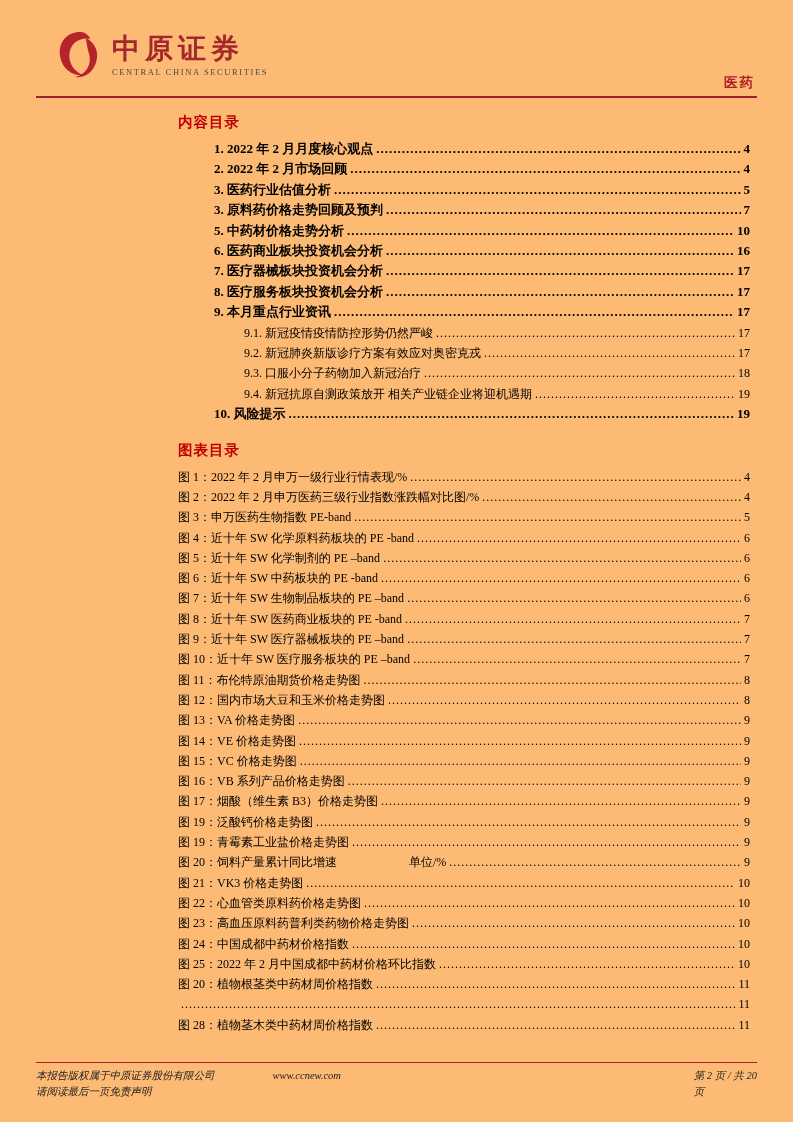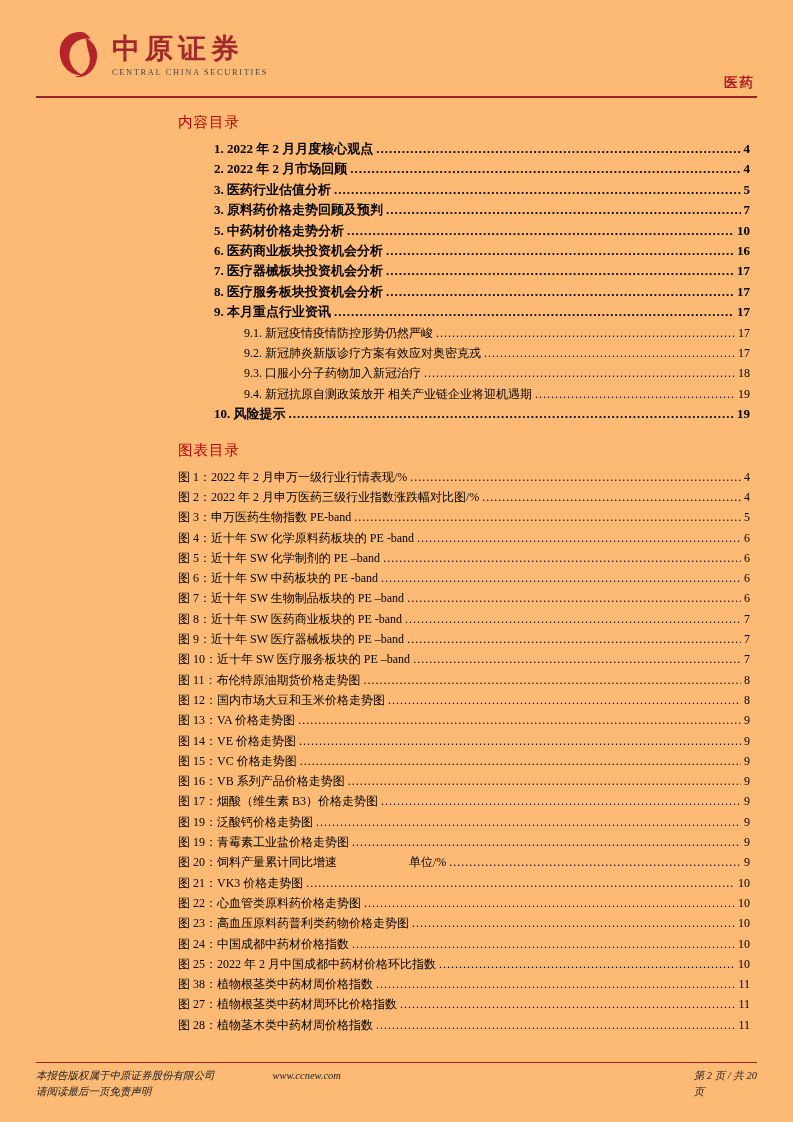--- a/index.html
+++ b/index.html
@@ -15,21 +15,21 @@
   .report-header { position:absolute; top:28px; left:36px; right:36px; height:66px; }
   .brand { position:absolute; left:20px; top:2px; display:flex; align-items:center; gap:10px; }
   .logo { width:46px; height:50px; flex:0 0 auto; }
   .brand-cn { font-size:28px; font-weight:bold; color:#a3282c; letter-spacing:5px; line-height:30px; }
   .brand-en { font-size:8.5px; color:#4a4a4a; letter-spacing:1.6px; margin-top:3px; }
   .category { position:absolute; right:2px; bottom:2px; color:#b01e23; font-weight:bold; font-size:13.5px; letter-spacing:2px; }
   .header-rule { position:absolute; top:96px; left:36px; right:36px; border-top:2px solid #9e2329; }
 
   
   main { position:absolute; top:113px; left:178px; width:572px; }
-  .section-title { color:#c00000; font-size:14.5px; font-weight:normal; letter-spacing:1px; margin-bottom:7px; }
+  .section-title { color:#c00000; font-size:14.5px; font-weight:bold; letter-spacing:1px; margin-bottom:7px; }
   .figures-title { margin-top:16px; }
 
   .toc-row, .fig-row { display:flex; align-items:baseline; }
   .toc-row { font-size:13px; font-weight:bold; line-height:20.4px;margin-left:36px; }
   .toc-row.sub { font-weight:normal; font-size:12px; line-height:20.4px; padding-left:30px; }
   .fig-row { font-size:12px; line-height:20.3px; }
   .lbl { white-space:nowrap; }
   .dots { flex:1 1 auto; overflow:hidden; white-space:nowrap; margin:0 3px; }
   .dots::after {
     content:"..........................................................................................................................................................................................";
@@ -264,26 +264,25 @@
           <span class="lbl">图 24：中国成都中药材价格指数</span>
           <span class="dots"></span>
           <span class="pg">10</span>
         </div>
         <div class="fig-row">
           <span class="lbl">图 25：2022 年 2 月中国成都中药材价格环比指数</span>
           <span class="dots"></span>
           <span class="pg">10</span>
         </div>
         <div class="fig-row">
-          <span class="lbl">图 38：植物根茎类中药材周价格指数</span>
+          <span class="lbl">图 20：植物根茎类中药材周价格指数</span>
           <span class="dots"></span>
           <span class="pg">11</span>
         </div>
         <div class="fig-row">
-          <span class="lbl">图 27：植物根茎类中药材周环比价格指数</span>
           <span class="dots"></span>
           <span class="pg">11</span>
         </div>
         <div class="fig-row">
           <span class="lbl">图 28：植物茎木类中药材周价格指数</span>
           <span class="dots"></span>
           <span class="pg">11</span>
         </div>
       </div>
   </main>

